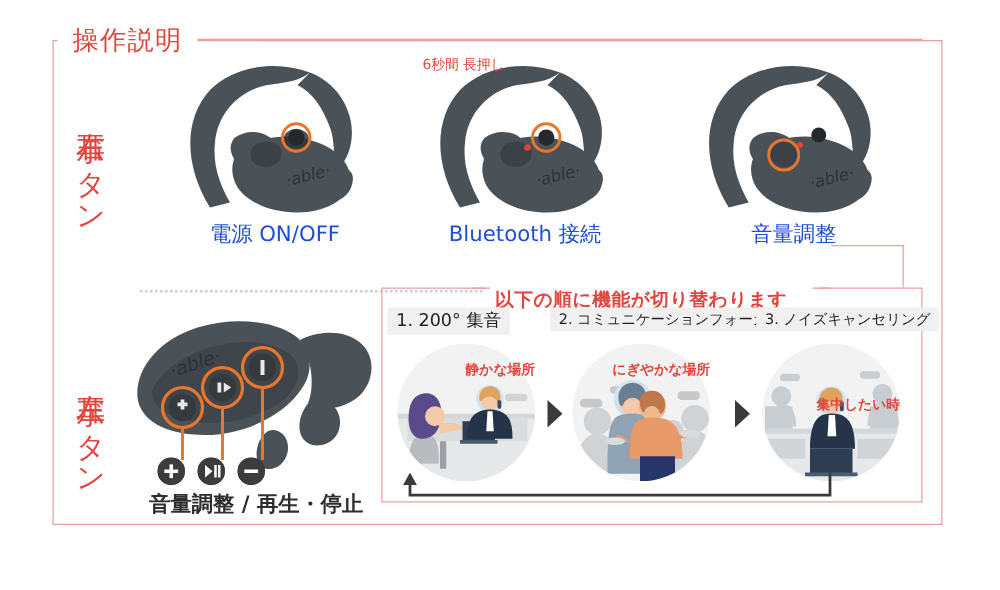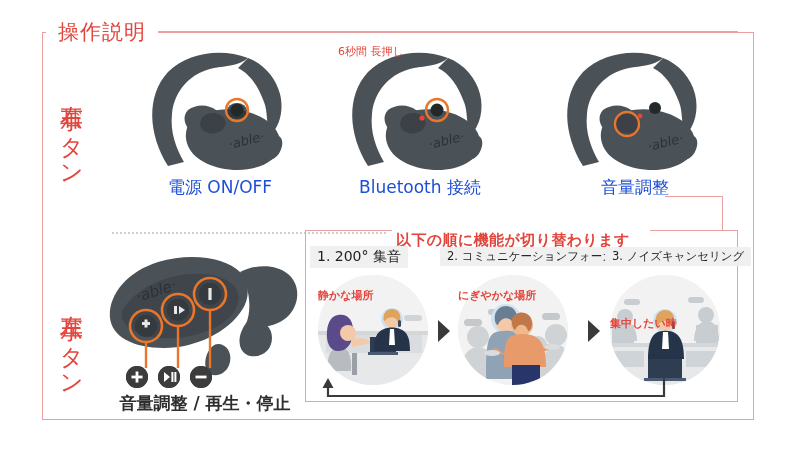--- a/index.html
+++ b/index.html
@@ -179,21 +179,21 @@
     position:absolute;top:275px;
     width:110px;height:110px;border-radius:50%;
     background:#f2f2f2;
     overflow:hidden;
   }
   .scene.s1{left:318px;}
   .scene.s2{left:458px;}
   .scene.s3{left:610px;}
   .scene-label{
     position:absolute;top:288px;
-    width:110px;text-align:left;
+    width:110px;text-align:right;
     font-size:11px;font-weight:bold;
     color:#e2453c;
     z-index:4;
     white-space:nowrap;
     font-family:"DejaVu Sans","Liberation Sans",sans-serif;
   }
   .scene-label.l1{left:318px;}
   .scene-label.l2{left:458px;}
   .scene-label.l3{left:610px;margin-top:28px;}
 

